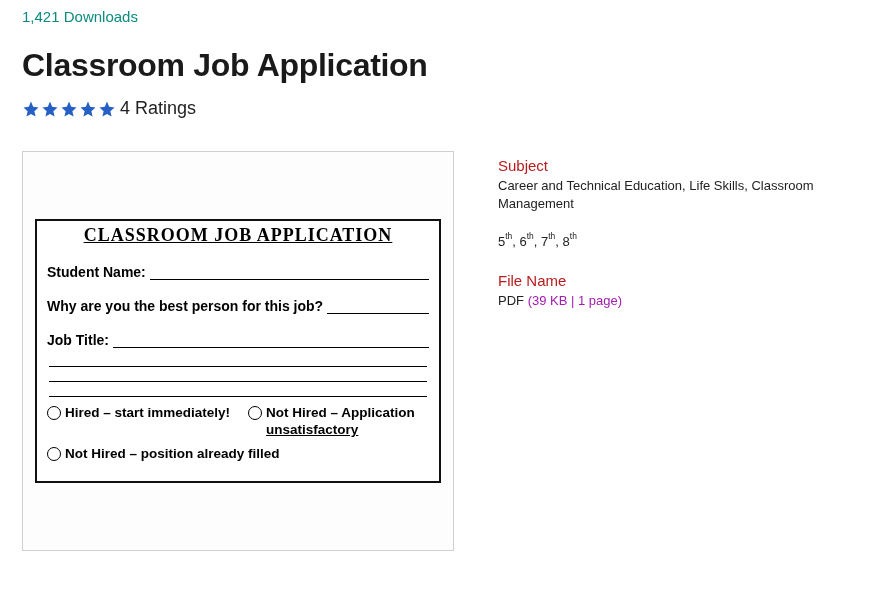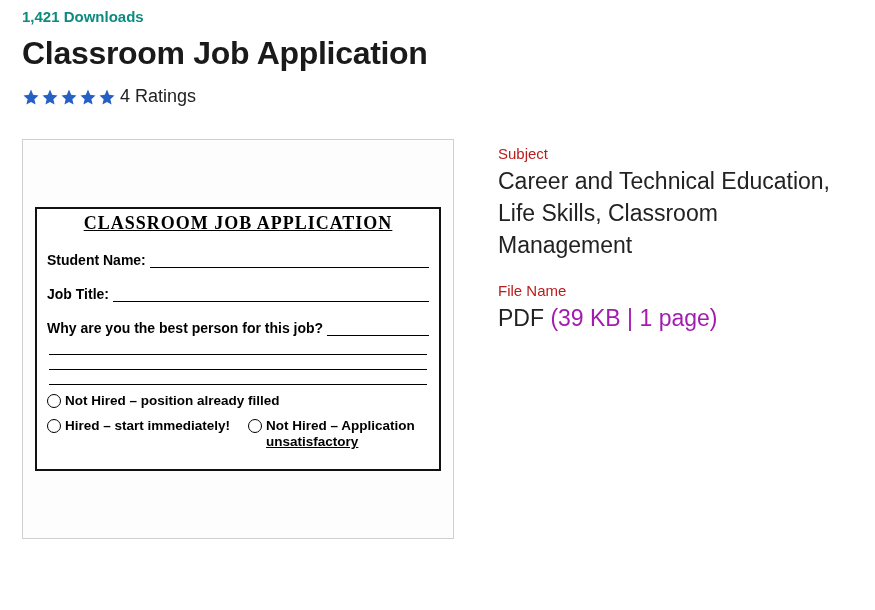--- a/index.html
+++ b/index.html
@@ -6,22 +6,22 @@
   body {
     font-family: -apple-system, BlinkMacSystemFont, "Segoe UI", Helvetica, Arial, sans-serif;
     background: #fff;
     padding: 8px 22px;
     width: 875px;
     color: #222;
   }
   .downloads {
     color: #0c8b7f;
     font-size: 15px;
-    font-weight: 700;
-    margin-bottom: 10px;
+    font-weight: 400;
+    margin-bottom: 22px;
     cursor: pointer;
   }
   .title {
     font-size: 32px;
     font-weight: 700;
     color: #1a1a1a;
     margin-bottom: 14px;
     letter-spacing: -0.3px;
   }
   .rating-row {
@@ -110,21 +110,21 @@
 
   .meta { flex: 1; padding-top: 6px; }
   .meta-group { margin-bottom: 20px; }
   .meta-label {
     color: #b91c1c;
     font-size: 15px;
     margin-bottom: 3px;
   }
   .meta-value {
     color: #222;
-    font-size: 23px;
+    font-size: 13px;
     line-height: 1.4;
   }
   .meta-value .gray { color: #a21caf; }
   sup { font-size: 0.65em; position: relative; top: -0.25em; }
 </style>
 </head>
 <body>
 
 <div class="downloads">1,421 Downloads</div>
 <h1 class="title">Classroom Job Application</h1>
@@ -152,60 +152,61 @@
 
 <div class="content-row">
   <div class="preview-box">
     <div class="worksheet">
       <div class="worksheet-title">CLASSROOM JOB APPLICATION</div>
       <div class="form-line">
         <span>Student Name:</span>
         <span class="blank"></span>
       </div>
       <div class="form-line">
+        <span>Why are you the best person for this job?</span>
+        <span class="blank"></span>
+      </div>
+      <div class="form-line">
         <span>Job Title:</span>
-        <span class="blank"></span>
-      </div>
-      <div class="form-line">
-        <span>Why are you the best person for this job?</span>
         <span class="blank"></span>
       </div>
       <div class="full-blank"></div>
       <div class="full-blank"></div>
       <hr class="hr-sep">
       <div class="options">
-        <div class="opt-row">
-          <div class="opt">
-            <span class="circle"></span>
-            <span class="opt-text">Not Hired – position already filled</span>
-          </div>
-        </div>
         <div class="opt-row">
           <div class="opt">
             <span class="circle"></span>
             <span class="opt-text">Hired – start immediately!</span>
           </div>
           <div class="opt">
             <span class="circle"></span>
             <span class="opt-text">
               <span>Not Hired – Application</span><br>
               <span class="underline-word">unsatisfactory</span>
             </span>
           </div>
         </div>
+        <div class="opt-row">
+          <div class="opt">
+            <span class="circle"></span>
+            <span class="opt-text">Not Hired – position already filled</span>
+          </div>
+        </div>
       </div>
     </div>
   </div>
 
   <div class="meta">
     <div class="meta-group">
       <div class="meta-label">Subject</div>
       <div class="meta-value">Career and Technical Education, Life Skills, Classroom Management</div>
     </div>
     <div class="meta-group">
+      <div class="meta-value" id="grades-target">5<sup>th</sup>, 6<sup>th</sup>, 7<sup>th</sup>, 8<sup>th</sup></div>
     </div>
     <div class="meta-group">
       <div class="meta-label">File Name</div>
       <div class="meta-value">
         <span>PDF</span>
         <span class="gray">(39 KB | 1 page)</span>
       </div>
     </div>
   </div>
 </div>

